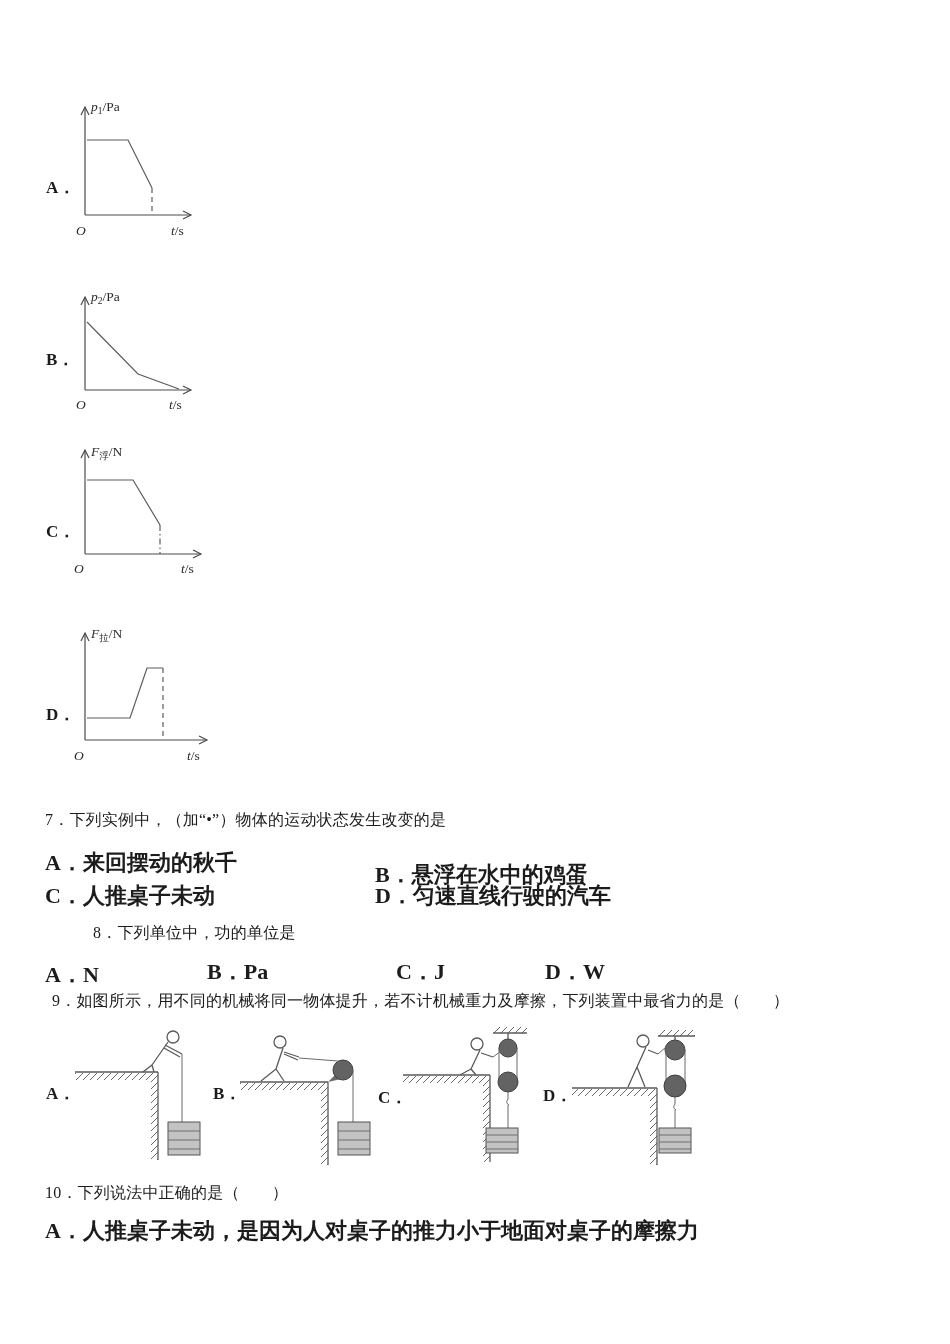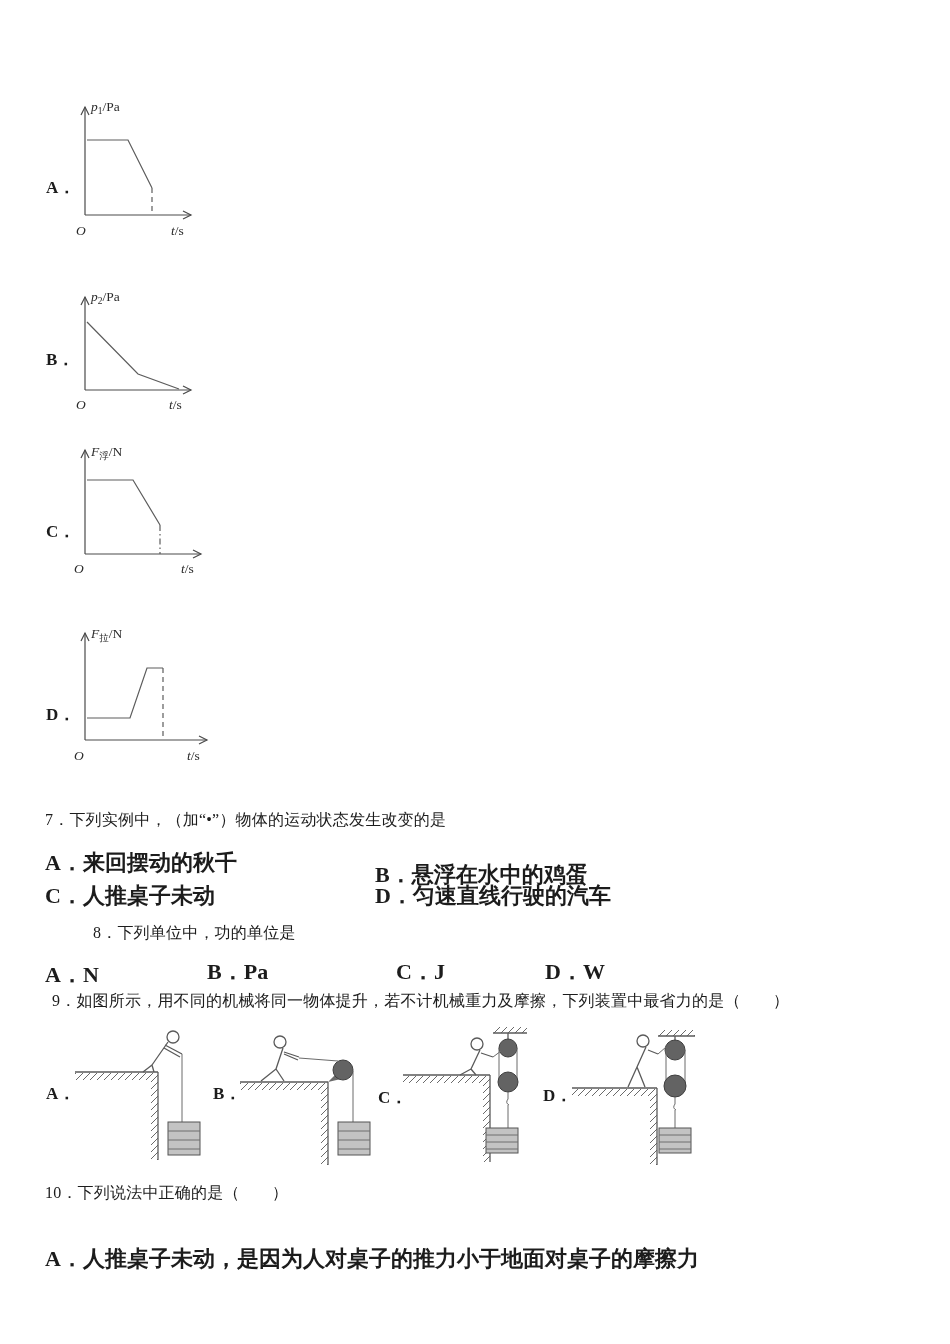--- a/index.html
+++ b/index.html
@@ -192,15 +192,15 @@
       <line x1="635" y1="85" x2="635" y2="103" class="fig-thin"></line>
       <circle cx="603" cy="16" r="6" class="head"></circle>
       <path d="M606,22 L597,42 M608,25 L618,29 M597,42 L588,62 M597,42 L605,62" class="fig-line"></path>
       <line x1="618" y1="29" x2="626" y2="22" class="fig-thin"></line>
       <rect x="619" y="103" width="32" height="25" class="weight"></rect>
       <path d="M619,110 H651 M619,117 H651 M619,124 H651" class="weight-stripe"></path>
     </g>
   </svg>
 
   <div class="abs stem" style="left:45px; top:1183px;text-align:right;">10．下列说法中正确的是（　　）</div>
-  <div class="abs opt" style="left:45px; top:1216px;margin-top:28px;"><span class="lbl">A．</span><span>人推桌子未动，是因为人对桌子的推力小于地面对桌子的摩擦力</span></div>
+  <div class="abs opt" style="left:45px; top:1216px;"><span class="lbl">A．</span><span>人推桌子未动，是因为人对桌子的推力小于地面对桌子的摩擦力</span></div>
 
 </div>
 
 </body></html>

